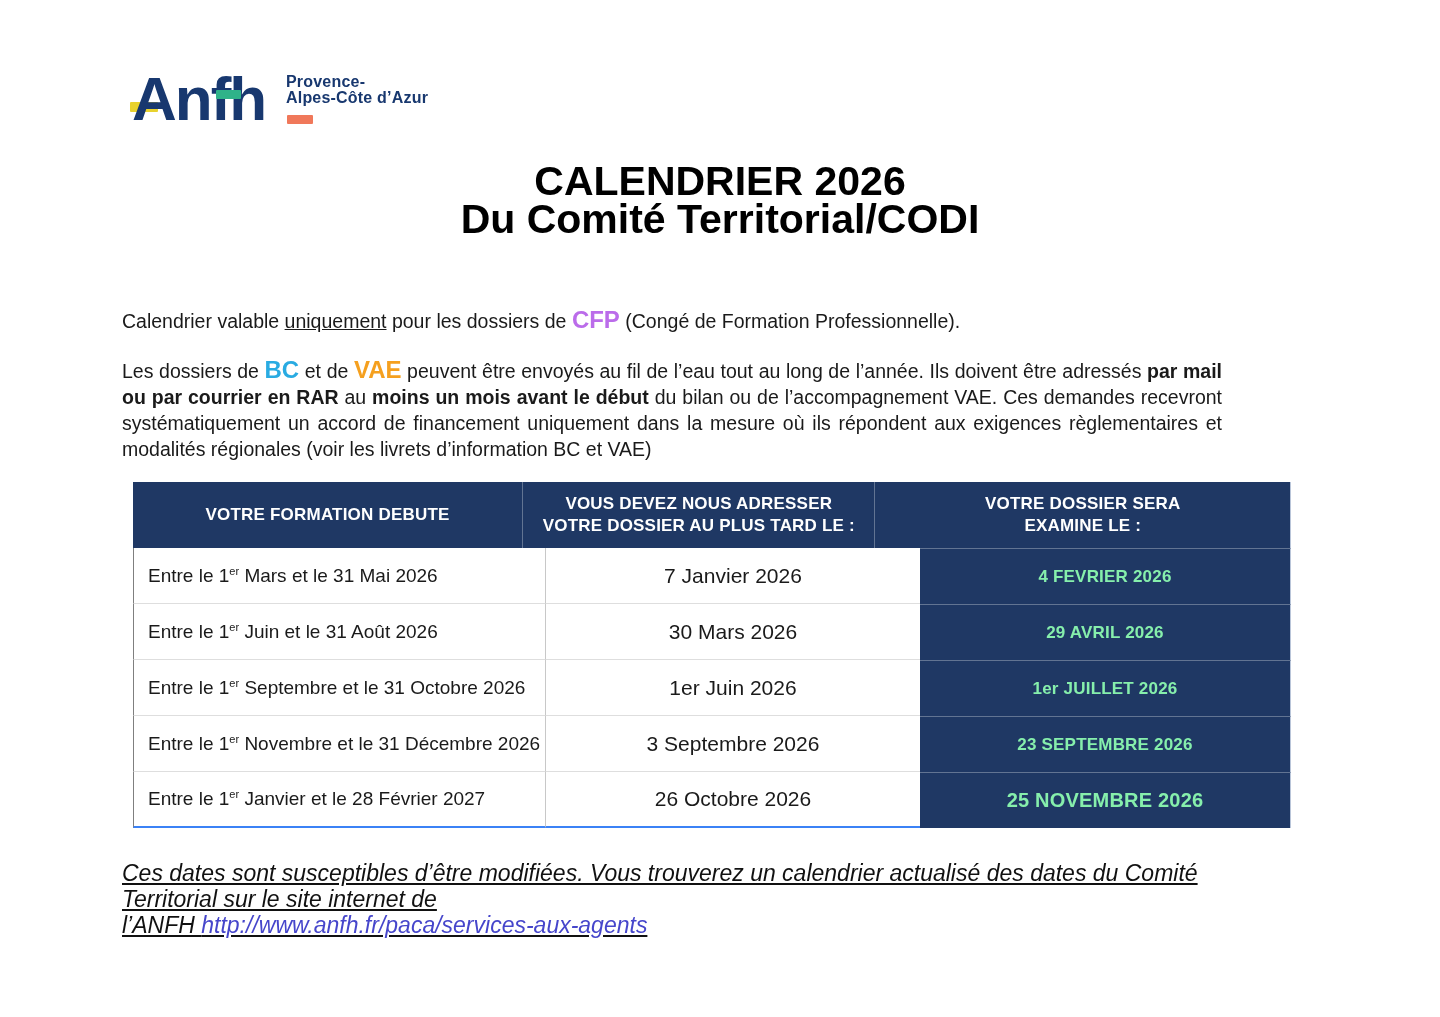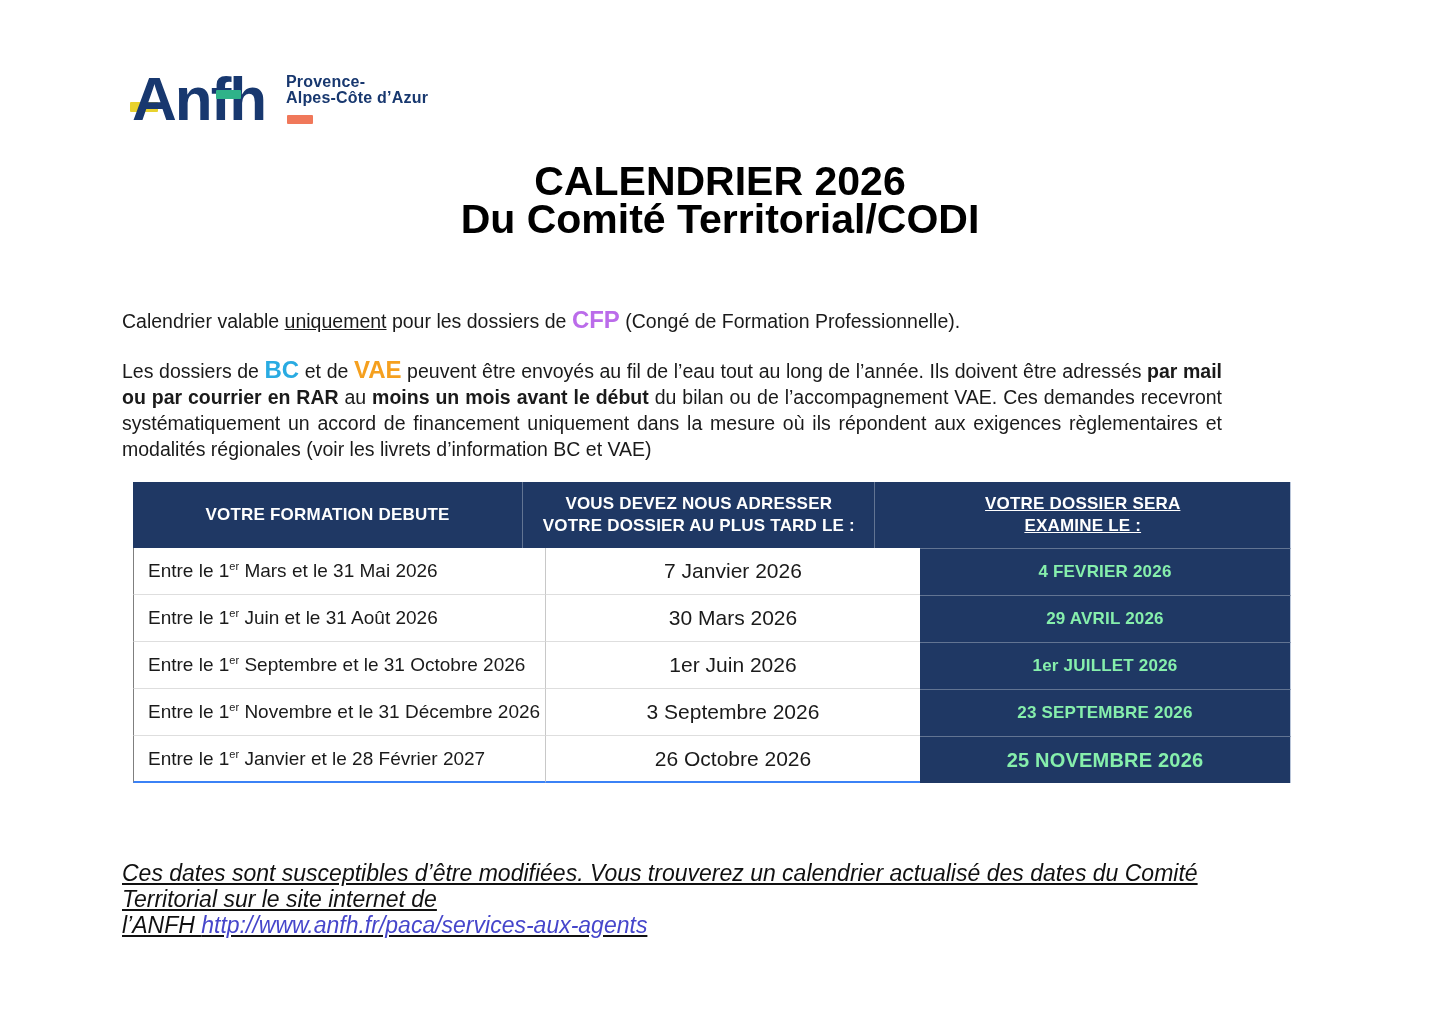--- a/index.html
+++ b/index.html
@@ -36,22 +36,22 @@
   .b{font-weight:700;}
   
   .tbl{position:absolute;left:133px;top:482px;width:1158px;}
   .tbl *{box-sizing:border-box;}
   .tbl-header{display:flex;height:66px;background:#1f3864;}
   .th{display:flex;flex-direction:column;justify-content:center;align-items:center;
     color:#ffffff;font-weight:700;font-size:17px;line-height:22px;text-align:center;
     letter-spacing:0.2px;}
   .th1{width:413px;}
   .th2{width:374px;border-left:1px solid rgba(255,255,255,0.30);}
-  .th3{width:442px;border-left:1px solid rgba(255,255,255,0.30);border-right:1px solid #b9c5d9;text-decoration:underline;}
-  .tbl-row{display:flex;height:47px;}
+  .th3{width:442px;border-left:1px solid rgba(255,255,255,0.30);border-right:1px solid #b9c5d9;}
+  .tbl-row{display:flex;height:56px;}
   .td{display:flex;align-items:center;}
   .td1{width:413px;background:#ffffff;border-left:1px solid #7f7f7f;
     border-right:1px solid #c8c8c8;padding-left:14px;font-size:19px;}
   .td2{width:374px;background:#ffffff;justify-content:center;font-size:21px;}
   .td3{width:371px;background:#1f3864;justify-content:center;color:#86efac;
     font-weight:700;font-size:17px;letter-spacing:0.2px;
     border-top:1px solid rgba(255,255,255,0.30);border-right:1px solid #b9c5d9;}
   .tbl-row:not(:last-child) .td1,
   .tbl-row:not(:last-child) .td2{border-bottom:1px solid #dedede;}
   .tbl-row:last-child .td1,

